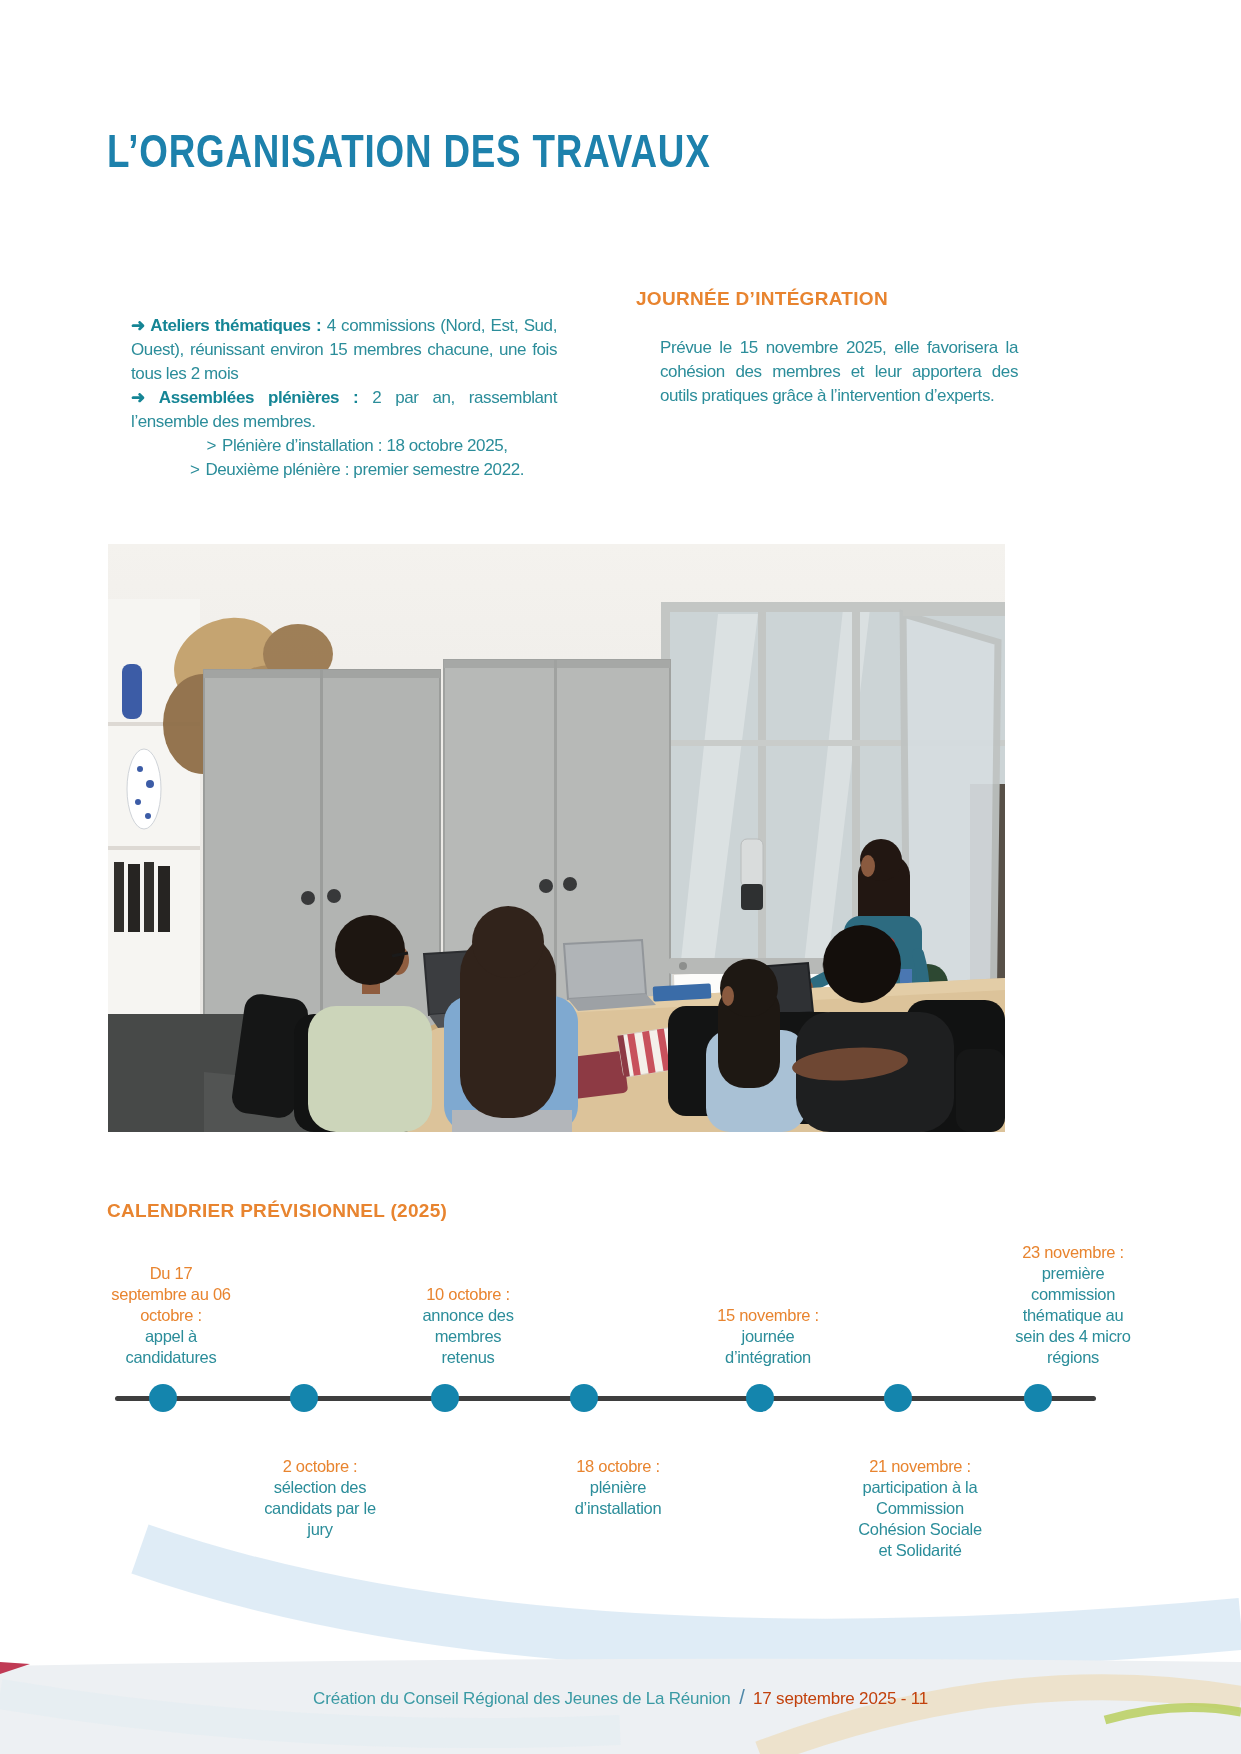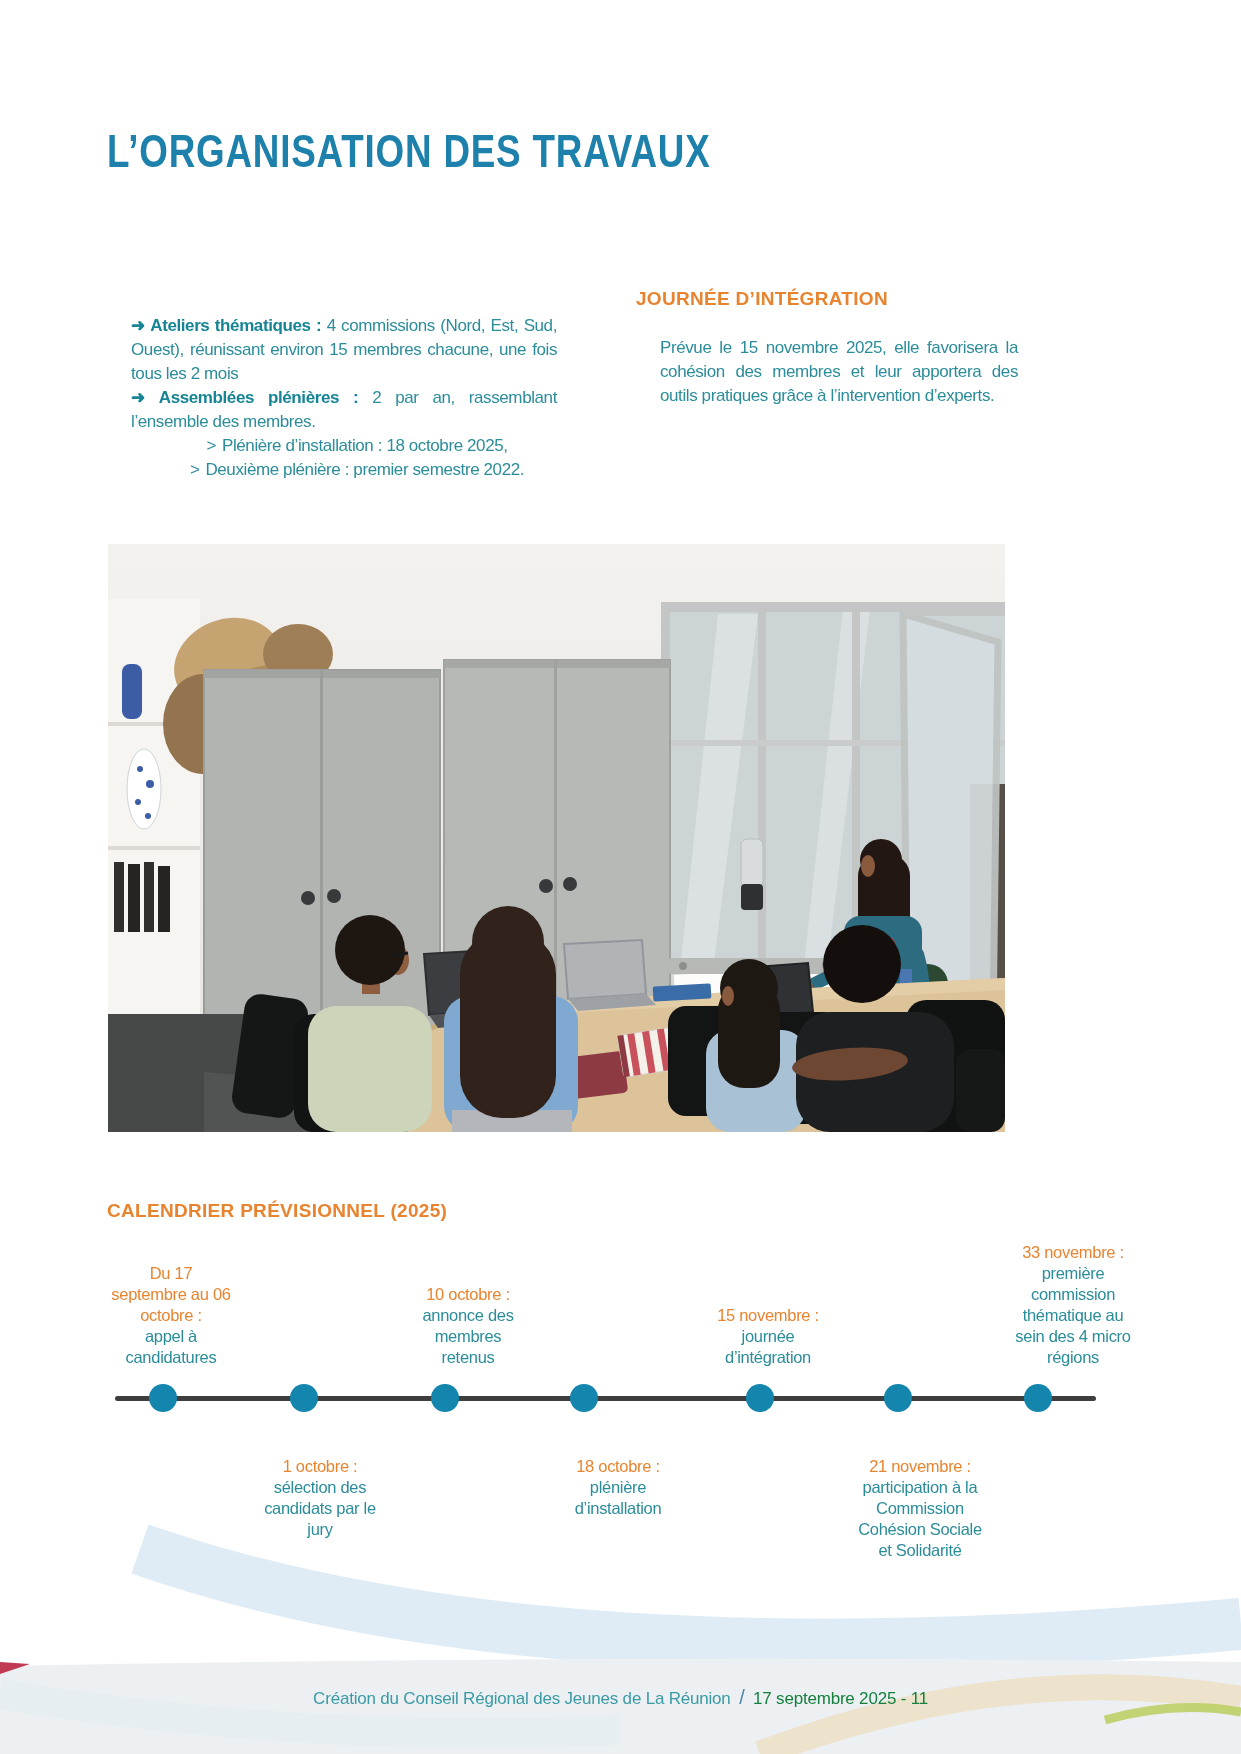--- a/index.html
+++ b/index.html
@@ -62,21 +62,21 @@
   .milestone.above { transform:translate(-50%,-100%); }
   .milestone.below { transform:translateX(-50%); }
   
   .footer-deco { position:absolute; left:0; top:1494px; width:1241px; height:260px; }
   .footer-text {
     position:absolute; left:0; right:0; top:1686px; text-align:center;
     font-size:17px; letter-spacing:-.2px;
   }
   .footer-text .f-title { color:#3a9aa4; }
   .footer-text .f-sep   { color:#4e87a8; font-size:20px; padding:0 4px; }
-  .footer-text .f-page  { color:#15803d; }
+  .footer-text .f-page  { color:#c2410c; }
 </style>
 </head>
 <body>
 
 <div class="page">
 
   <h1 class="page-title">L’ORGANISATION DES TRAVAUX</h1>
 
   <section class="col col-left">
     <div class="body-copy">
@@ -280,26 +280,26 @@
   </div>
   <div class="milestone above" style="left:468px; top:1368px; width:104px">
     <span class="date">10 octobre :</span>
     <span class="label">annonce des membres retenus</span>
   </div>
   <div class="milestone above" style="left:768px; top:1368px; width:112px">
     <span class="date">15 novembre :</span>
     <span class="label">journée d’intégration</span>
   </div>
   <div class="milestone above" style="left:1073px; top:1368px; width:130px">
-    <span class="date">33 novembre :</span>
+    <span class="date">23 novembre :</span>
     <span class="label">première commission thématique au sein des 4 micro régions</span>
   </div>
 
   <div class="milestone below" style="left:320px; top:1456px; width:112px">
-    <span class="date">1 octobre :</span>
+    <span class="date">2 octobre :</span>
     <span class="label">sélection des candidats par le jury</span>
   </div>
   <div class="milestone below" style="left:618px; top:1456px; width:112px">
     <span class="date">18 octobre :</span>
     <span class="label">plénière d’installation</span>
   </div>
   <div class="milestone below" style="left:920px; top:1456px; width:126px">
     <span class="date">21 novembre :</span>
     <span class="label">participation à la Commission Cohésion Sociale et Solidarité</span>
   </div>

